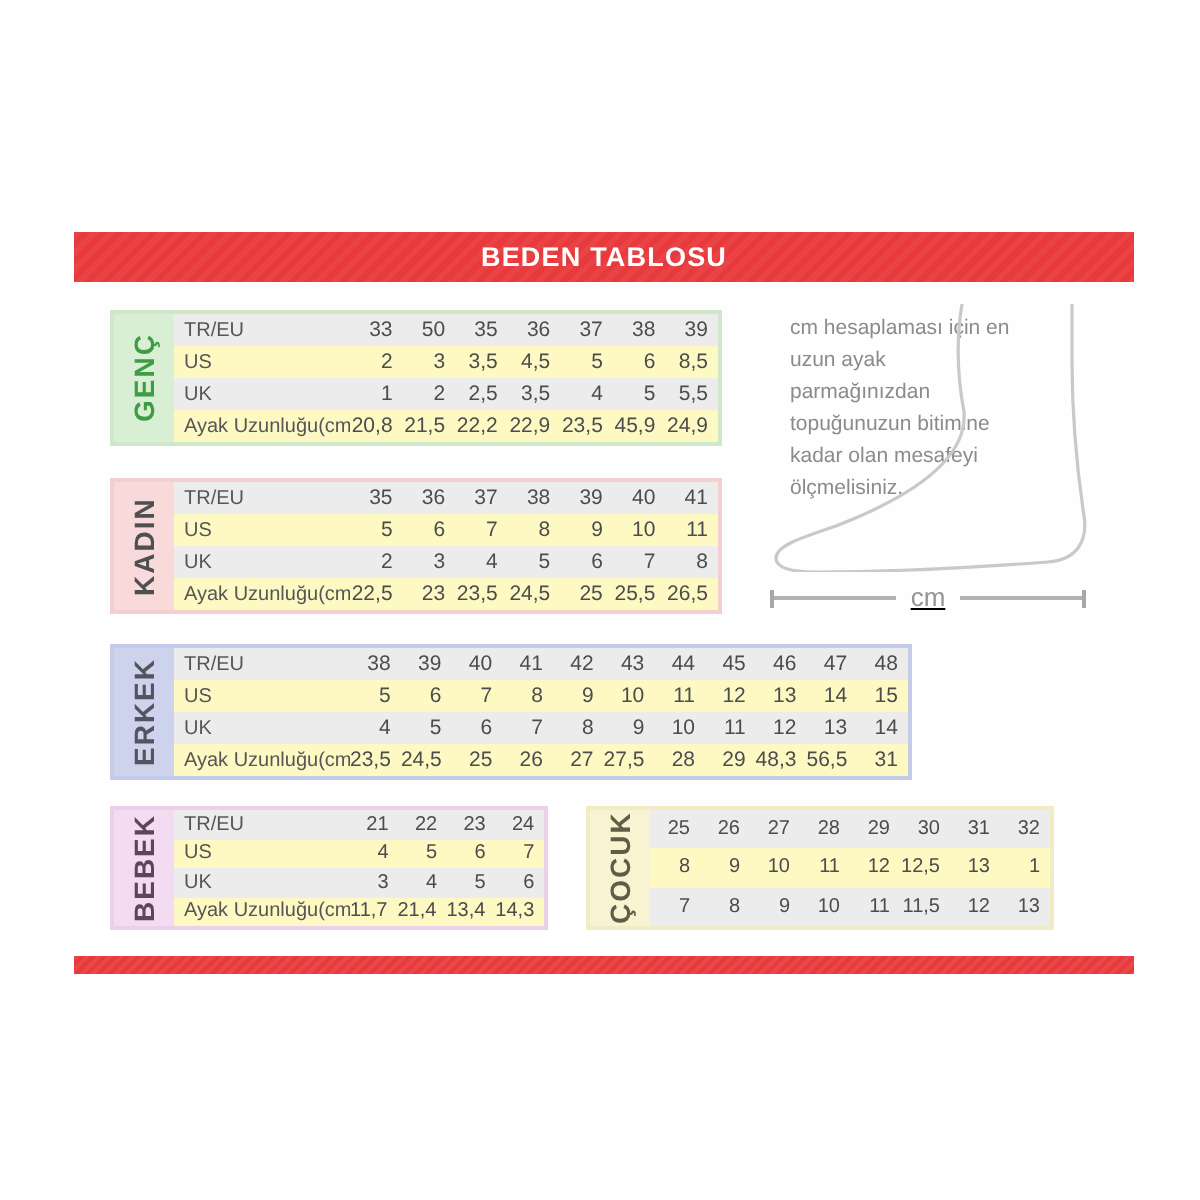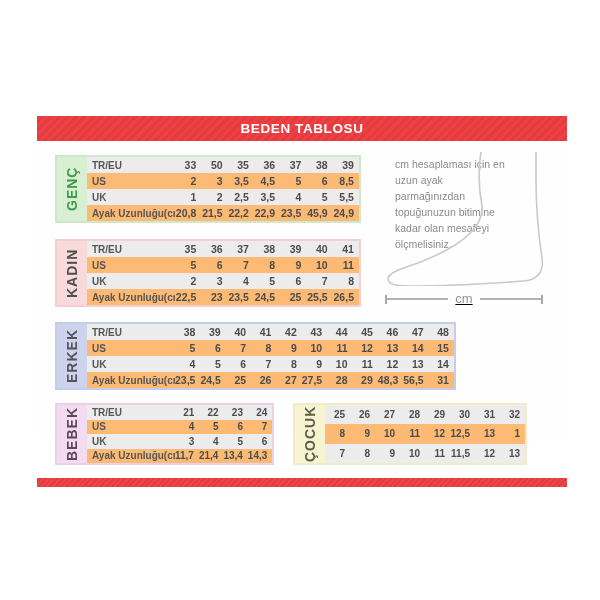--- a/index.html
+++ b/index.html
@@ -25,22 +25,22 @@
     background:repeating-linear-gradient(135deg, rgba(255,255,255,.07) 0 2px, rgba(0,0,0,0) 2px 4px), #e8393d;
   }
   .size-table{
     position:absolute;display:flex;border:2px solid #ddd;background:#ffffff;box-sizing:border-box;
   }
   .strip{
     width:30px;display:flex;align-items:center;justify-content:center;
     writing-mode:vertical-rl;transform:rotate(180deg);
     font-size:14px;font-weight:700;letter-spacing:1px;
   }
-  .rows{flex:1;display:flex;flex-direction:column;font-weight:bold;}
-  .trow{flex:1;display:flex;align-items:center;background:#fdba74;}
+  .rows{flex:1;display:flex;flex-direction:column;}
+  .trow{flex:1;display:flex;align-items:center;background:#fef9c3;}
   .trow.alt{background:#ececec;}
   .rlabel{
     width:88px;flex:0 0 88px;padding-left:5px;box-sizing:border-box;
     font-size:10px;color:#565656;white-space:nowrap;overflow:hidden;
   }
   .cell{
     flex:1;text-align:right;padding-right:5px;font-size:10.5px;color:#4c4c4c;white-space:nowrap;
   }
   #t-genc {left:18px; top:39px;  width:306px;height:68px;}
   #t-kadin{left:18px; top:123px; width:306px;height:68px;}

